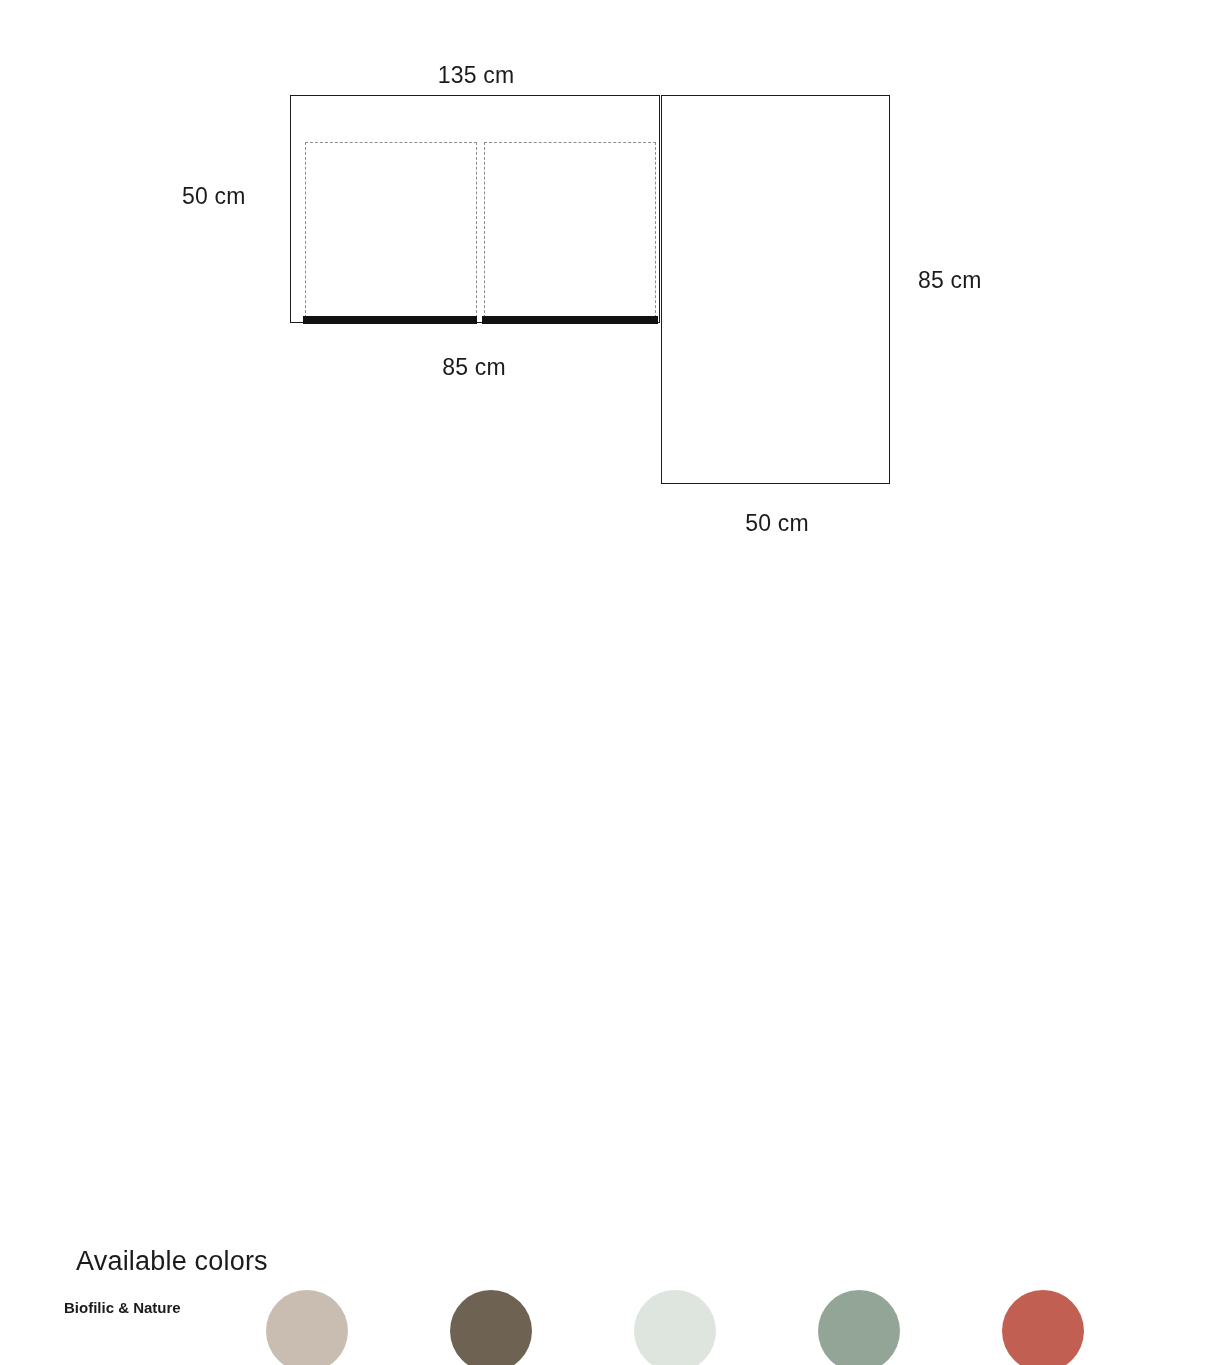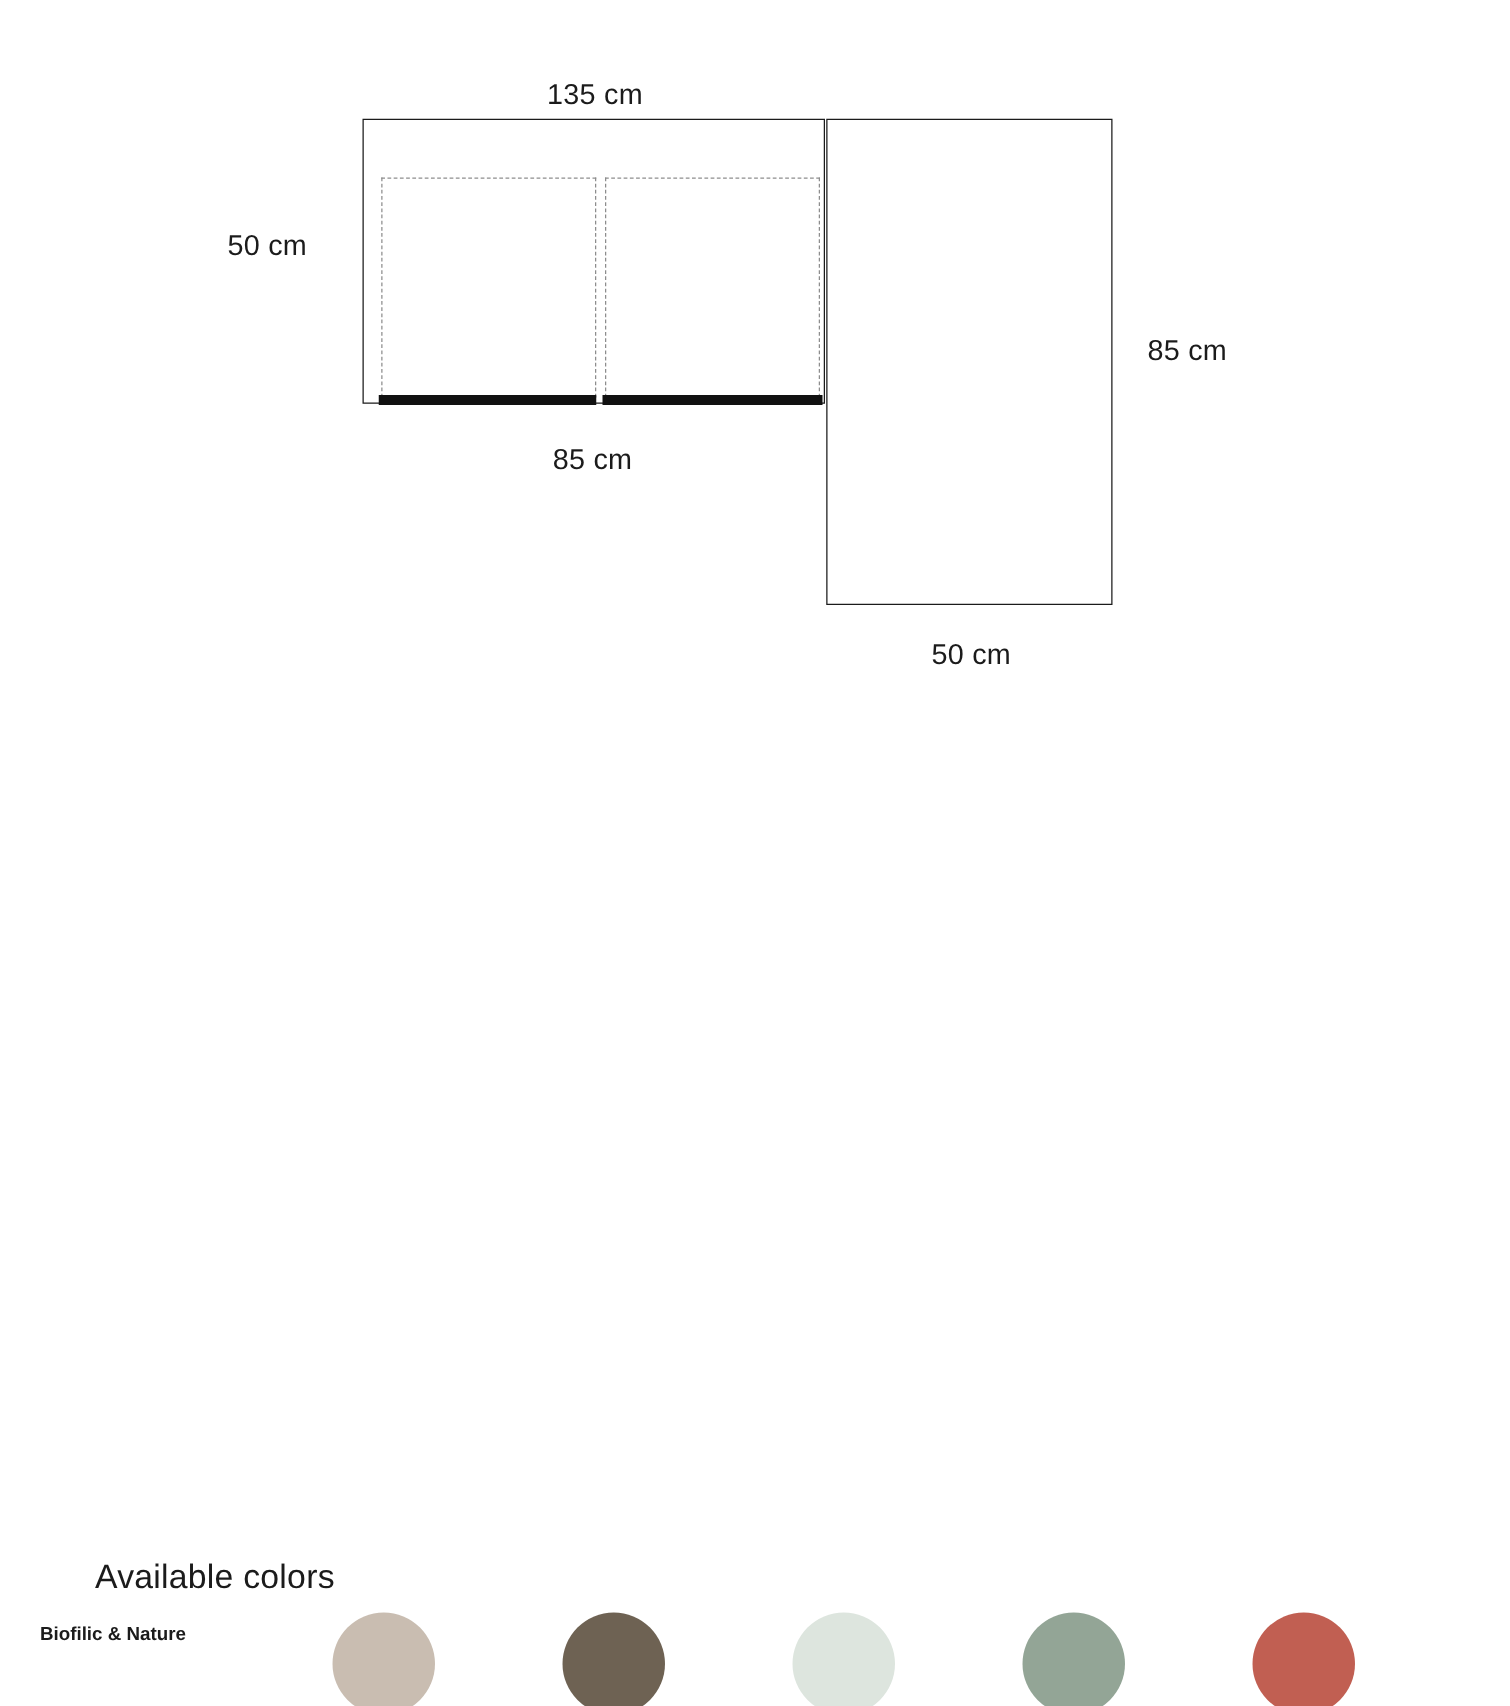--- a/index.html
+++ b/index.html
@@ -131,21 +131,21 @@
     top: 684px;
     width: 1208px;
   }
   .group {
     position: relative;
     display: flex;
     align-items: flex-start;
   }
   .group-label {
     width: 215px;
-    padding-left: 32px;
+    padding-left: 64px;
     box-sizing: border-box;
     font-size: 15px;
     font-weight: bold;
     color: #1b1b1b;
     line-height: 1.62;
     padding-top: 12px;
   }
   .swatch-rows {
     flex: 1;
   }

